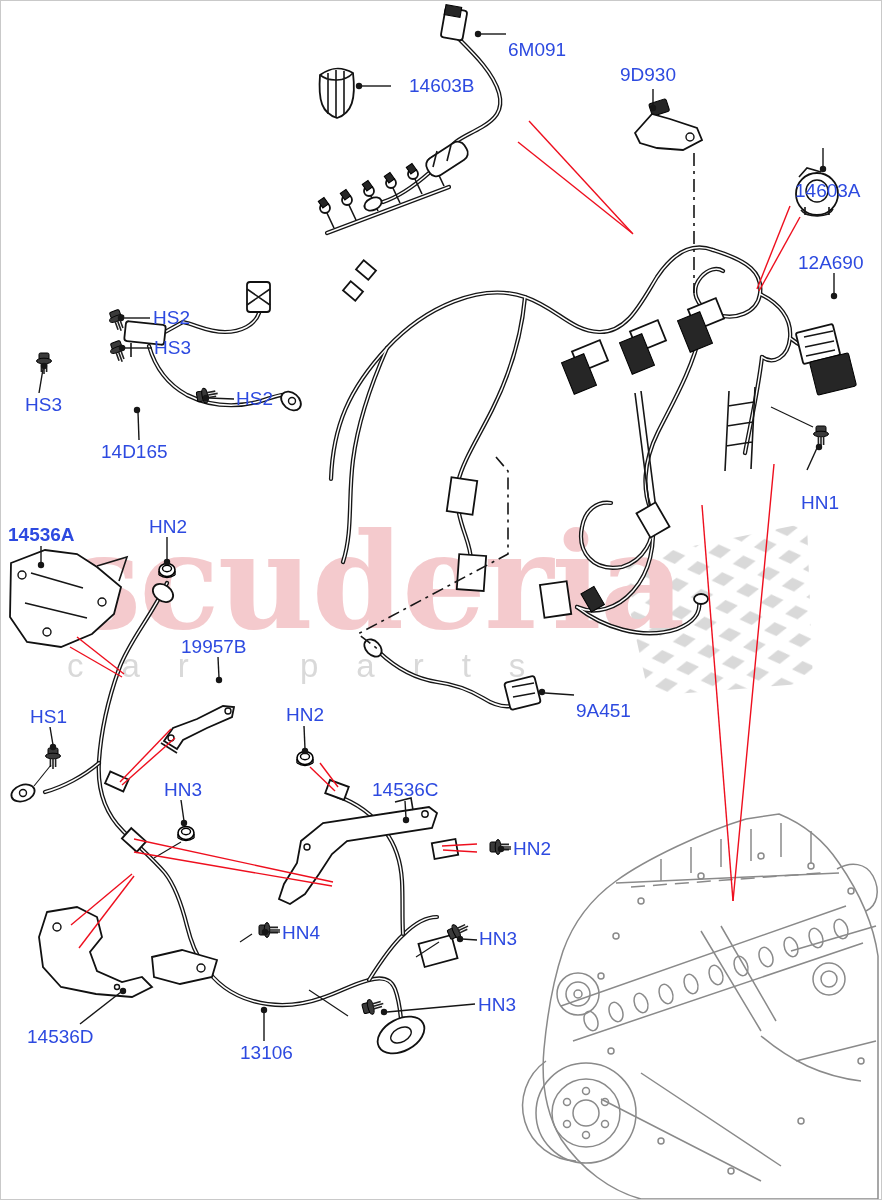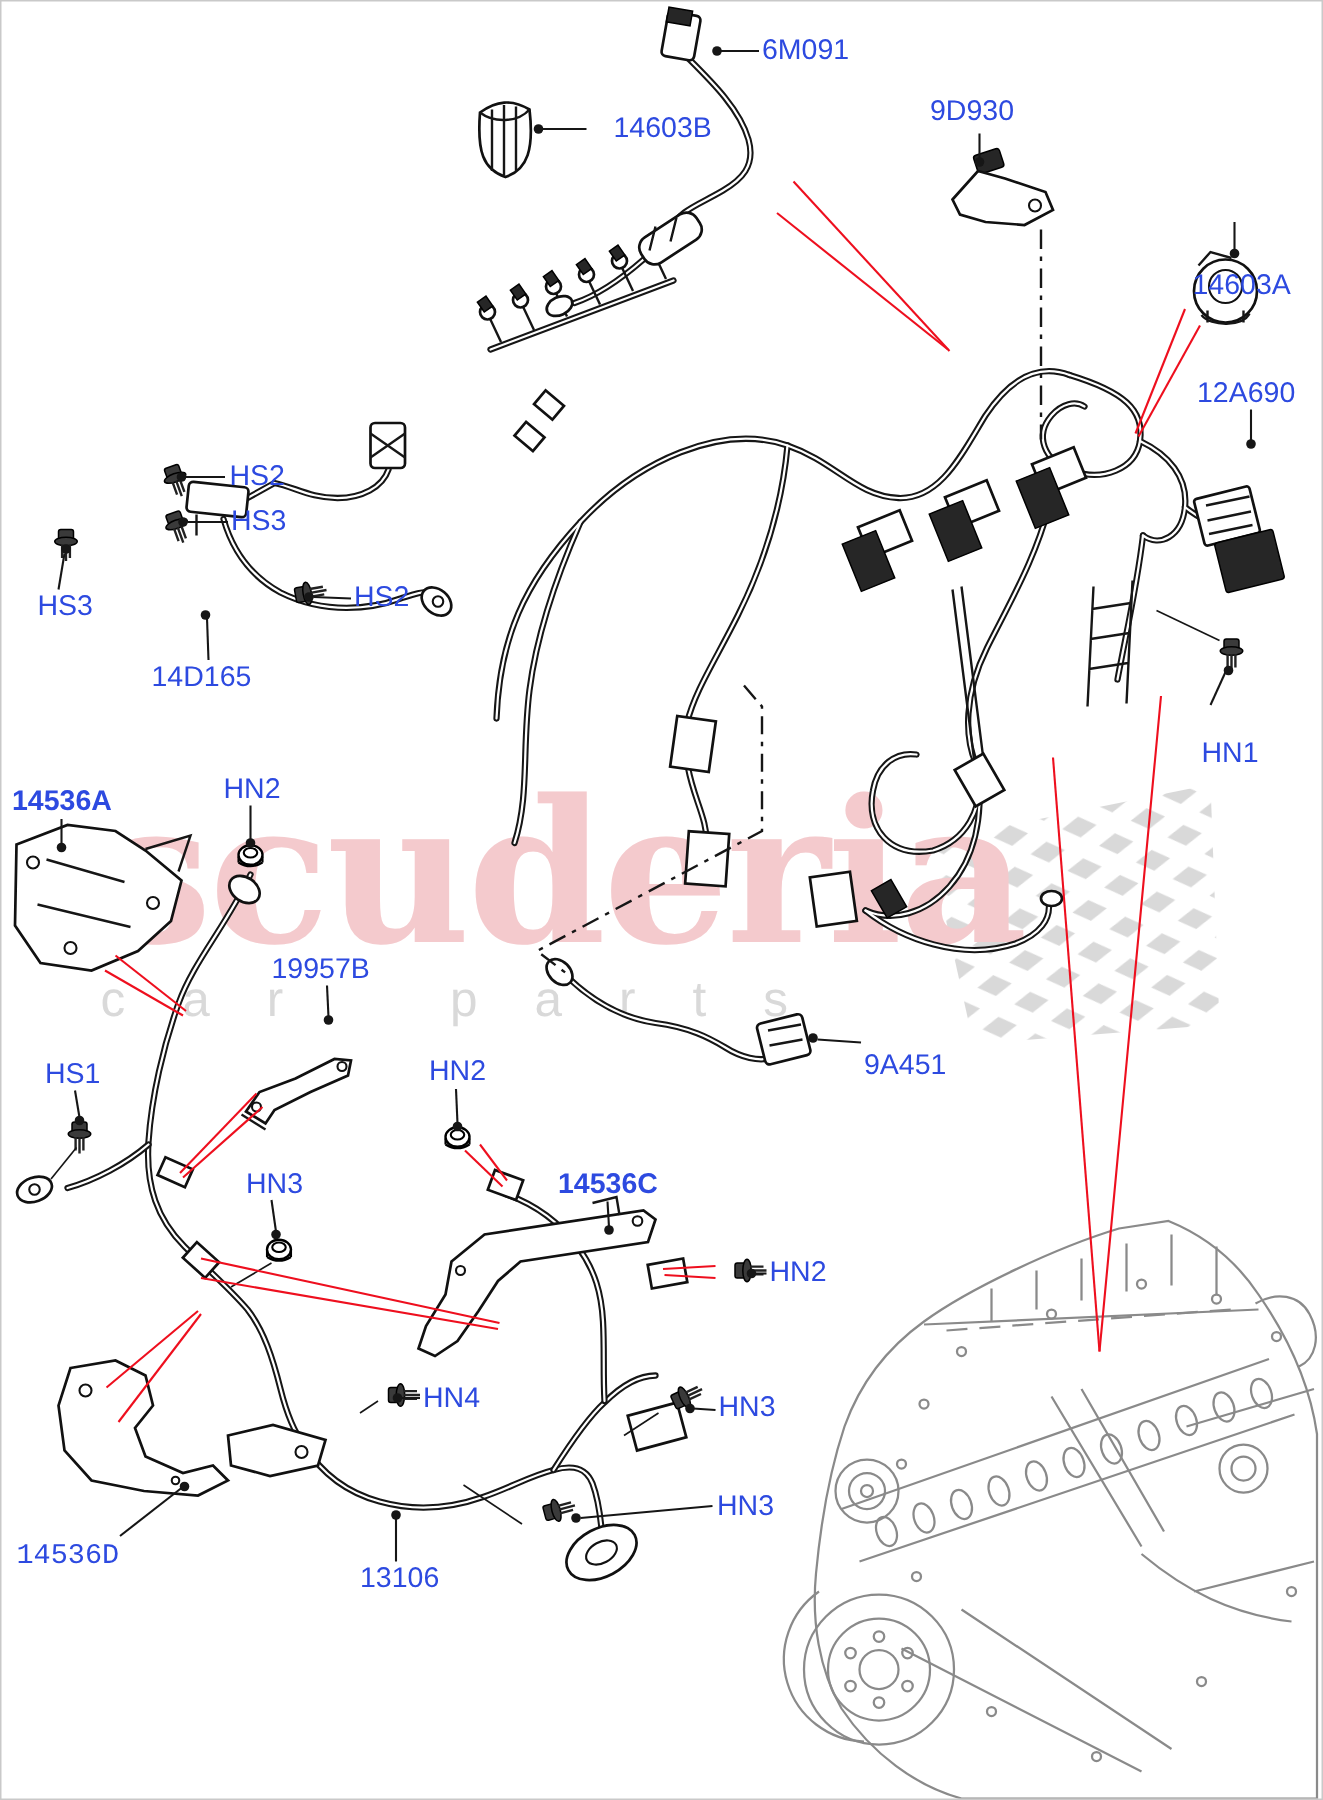--- a/index.html
+++ b/index.html
@@ -354,39 +354,39 @@
         <circle cx="500" cy="848" r="3.2" fill="#161616"></circle>
         <circle cx="264" cy="931" r="3.2" fill="#161616"></circle>
         <circle cx="459" cy="938" r="3.2" fill="#161616"></circle>
         <circle cx="383" cy="1011" r="3.2" fill="#161616"></circle>
         <circle cx="122" cy="990" r="3.2" fill="#161616"></circle>
         <circle cx="263" cy="1009" r="3.2" fill="#161616"></circle>
         <circle cx="818" cy="446" r="3.2" fill="#161616"></circle>
       </g>
 </svg>
 <div id="labels">
-      <div class="lbl" style="left: 507px; top: 23px;">6M091</div>
+      <div class="lbl" style="left: 507px; top: 39px;">6M091</div>
       <div class="lbl" style="left: 408px; top: 75px;">14603B</div>
       <div class="lbl" style="left: 619px; top: 64px;">9D930</div>
       <div class="lbl" style="left: 794px; top: 132px; margin-top: 48px;">14603A</div>
       <div class="lbl" style="left: 797px; top: 252px;">12A690</div>
       <div class="lbl" style="left: 152px; top: 307px;">HS2</div>
       <div class="lbl" style="left: 153px; top: 337px;">HS3</div>
       <div class="lbl" style="left: 24px; top: 394px;">HS3</div>
       <div class="lbl" style="left: 235px; top: 388px;">HS2</div>
       <div class="lbl" style="left: 100px; top: 441px;">14D165</div>
       <div class="lbl" style="left: 7px; top: 524px; font-weight: bold;">14536A</div>
       <div class="lbl" style="left: 148px; top: 516px;">HN2</div>
       <div class="lbl" style="left: 180px; top: 636px;">19957B</div>
       <div class="lbl" style="left: 575px; top: 700px;">9A451</div>
       <div class="lbl" style="left: 29px; top: 706px;">HS1</div>
       <div class="lbl" style="left: 163px; top: 779px;">HN3</div>
       <div class="lbl" style="left: 285px; top: 704px;">HN2</div>
-      <div class="lbl" style="left: 371px; top: 779px; font-weight: bold;">14536C</div>
+      <div class="lbl" style="left: 371px; top: 779px;">14536C</div>
       <div class="lbl" style="left: 512px; top: 838px;">HN2</div>
       <div class="lbl" style="left: 281px; top: 922px;">HN4</div>
       <div class="lbl" style="left: 478px; top: 928px;">HN3</div>
       <div class="lbl" style="left: 477px; top: 994px;">HN3</div>
-      <div class="lbl" style="left: 10px; top: 1026px; font-family: Liberation Mono, monospace;">14536D</div>
+      <div class="lbl" style="left: 26px; top: 1026px;">14536D</div>
       <div class="lbl" style="left: 239px; top: 1042px;">13106</div>
       <div class="lbl" style="left: 800px; top: 492px;">HN1</div>
     </div>
 </div>
 
 </body></html>

